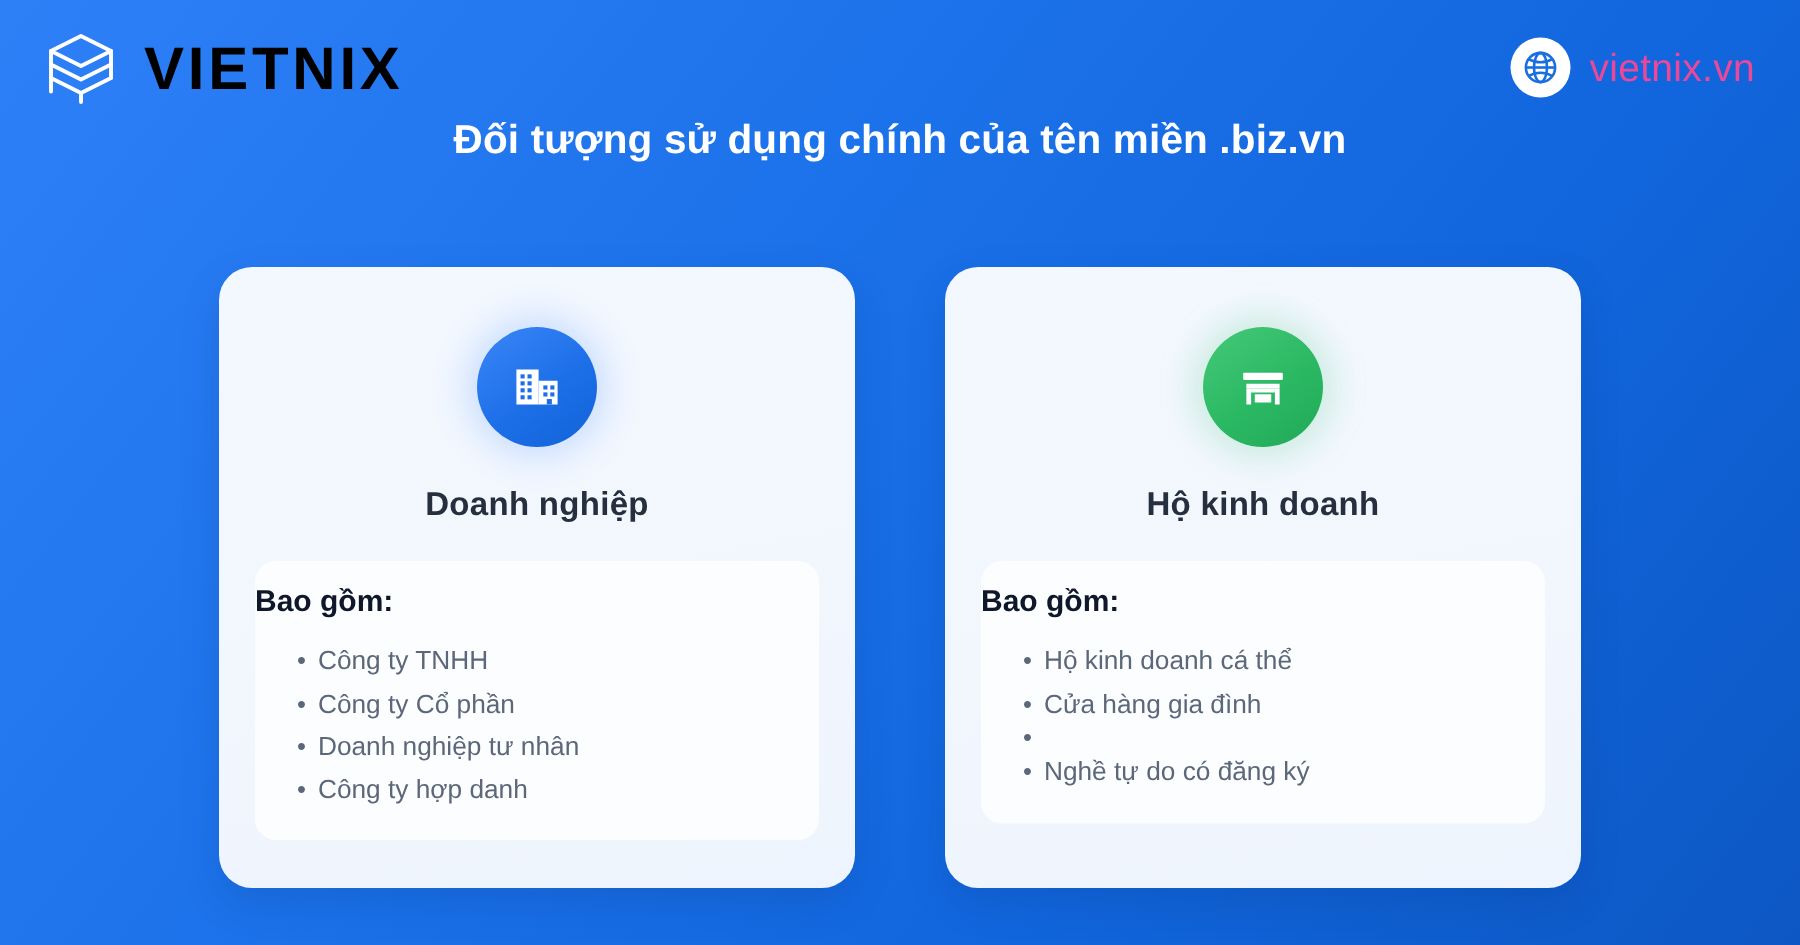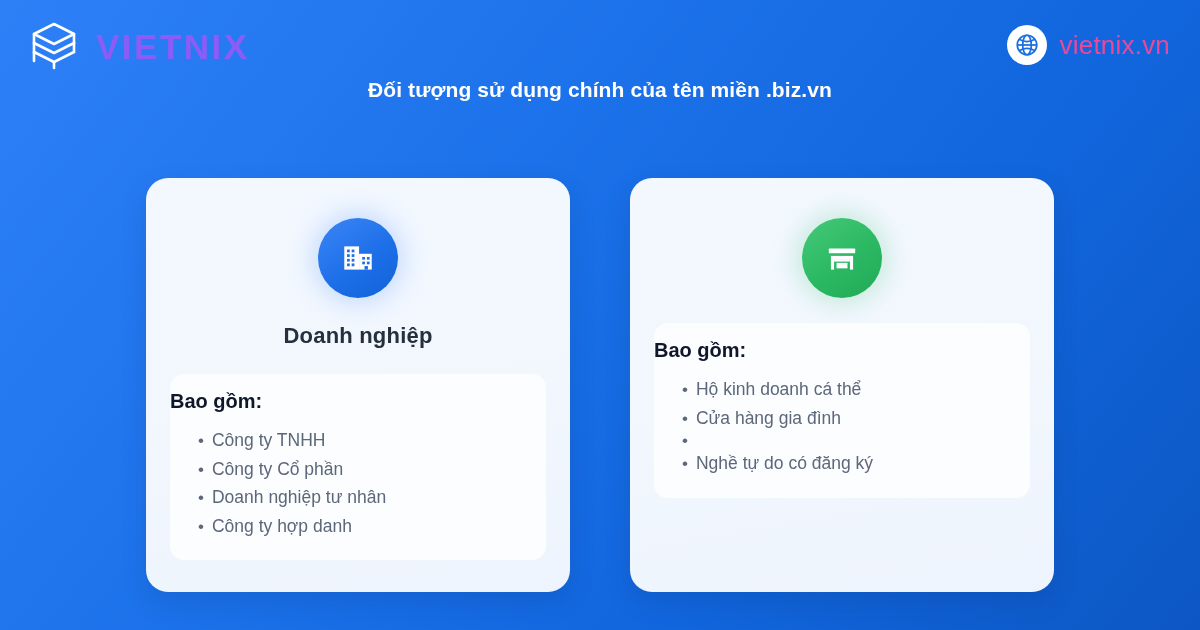--- a/index.html
+++ b/index.html
@@ -16,22 +16,22 @@
   }
 
   
   .logo-block {
     position:absolute;
     left:26px; top:18px;
     display:flex; align-items:center; gap:14px;
   }
   .logo-mark { width:56px; height:56px; display:block; }
   .logo-word {
-    color:#8b5cf6;
-    font-size:35px;
+    color:#000000;
+    font-size:40px;
     font-weight:bold;
     letter-spacing:2.5px;
     line-height:1;
   }
 
   .site-badge {
     position:absolute;
     right:30px; top:25px;
     display:flex; align-items:center; gap:13px;
   }
@@ -46,21 +46,21 @@
     font-size:26px;
     letter-spacing:0.2px;
     line-height:1;
   }
 
   .banner-title {
     position:absolute;
     left:0; right:0; top:78px;
     text-align:center;
     color:#ffffff;
-    font-size:21px;
+    font-size:27px;
     font-weight:bold;
     letter-spacing:0.1px;
   }
 
   
   .cards {
     position:absolute;
     left:146px; top:178px;
     width:908px; height:414px;
     display:flex; gap:60px;
@@ -209,20 +209,21 @@
     <span class="icon-circle green">
       <svg viewBox="0 0 36 36" width="38" height="38" fill="#ffffff">
         <rect x="5.5" y="9" width="25" height="4.6" rx="0.6"></rect>
         <path d="M7.5 16 h21 v3 h-21 z"></path>
         <path d="M7.5 19 h3 v10 h-3 z"></path>
         <path d="M25.5 19 h3 v10 h-3 z"></path>
         <path d="M10.5 19 h15 v2.4 h-15 z"></path>
         <path d="M12.8 22.6 h10.4 v5.2 h-10.4 z"></path>
       </svg>
     </span>
+    <div class="card-title">Hộ kinh doanh</div>
     <div class="panel">
       <div class="panel-heading">Bao gồm:</div>
       <ul class="panel-list">
         <li>
           <span class="bullet">•</span>
           <span>Hộ kinh doanh cá thể</span>
         </li>
         <li>
           <span class="bullet">•</span>
           <span>Cửa hàng gia đình</span>

